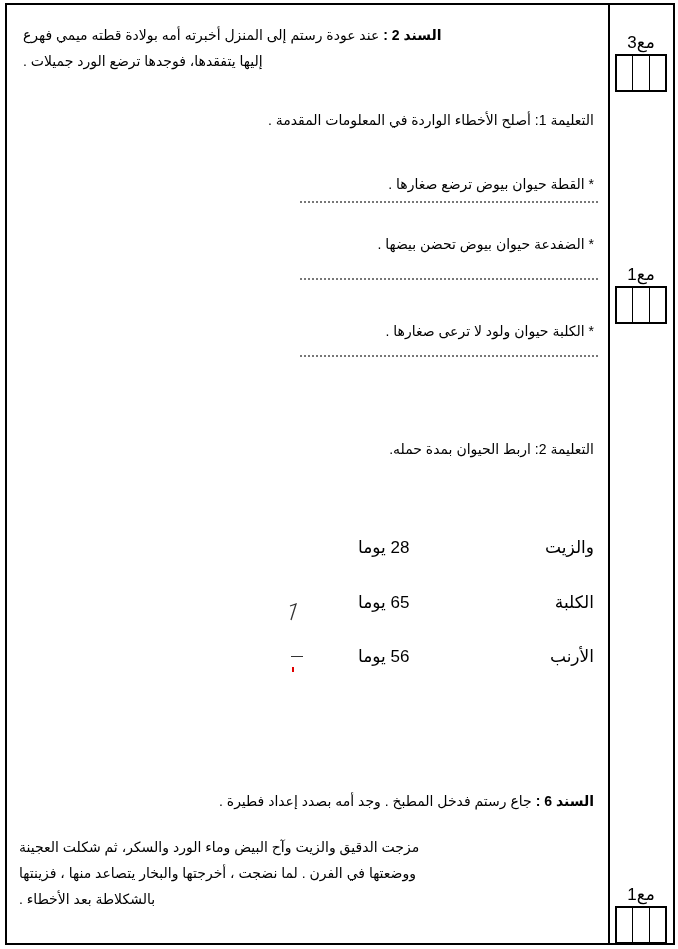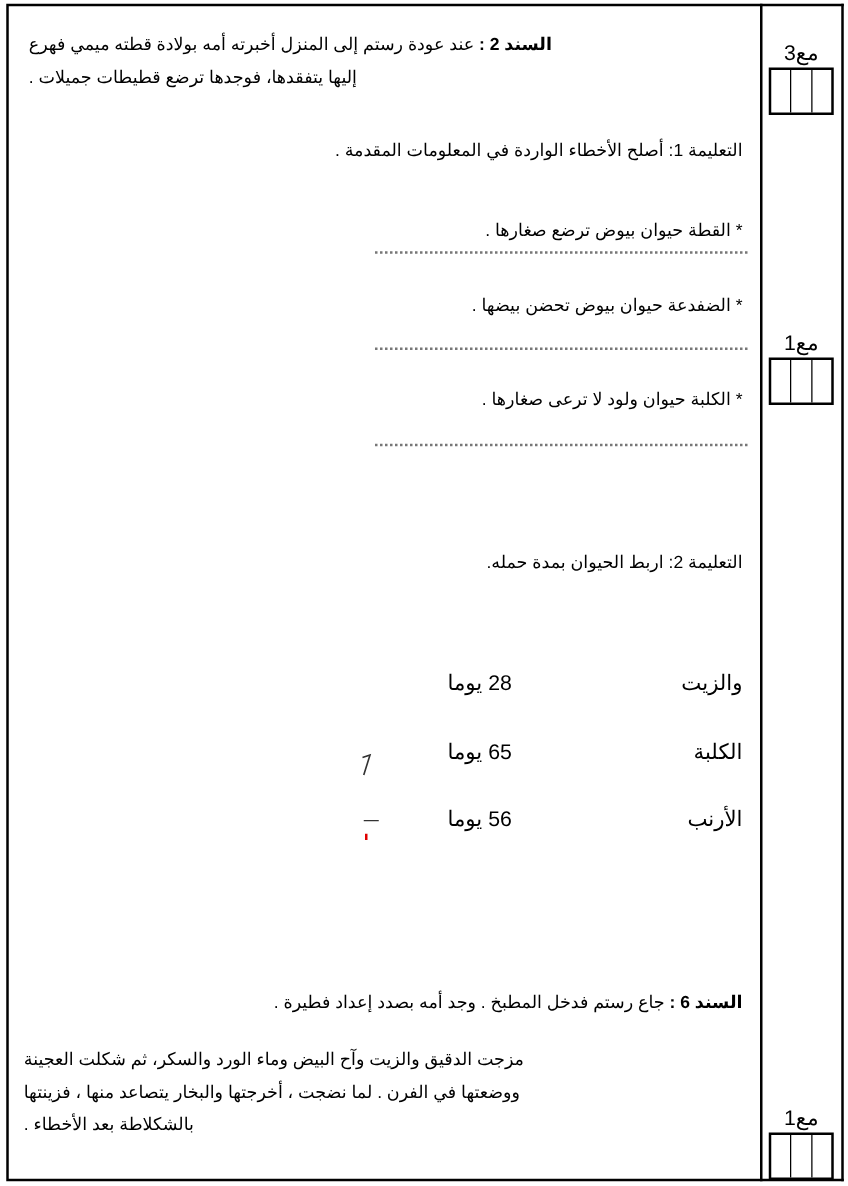--- a/index.html
+++ b/index.html
@@ -23,32 +23,32 @@
 </style>
 </head>
 <body>
 
 <div class="frame"></div>
 <div class="margin-col"></div>
 
 <div class="text" style="top:22px; width:575px;">
   <span class="bold">السند 2 :</span>
   <span>عند عودة رستم إلى المنزل أخبرته أمه بولادة قطته ميمي فهرع</span><br>
-  <span>إليها يتفقدها، فوجدها ترضع قطيطات جميلات .</span>
+  <span>إليها يتفقدها، فوجدها ترضع الورد جميلات .</span>
 </div>
 
 <div class="text" style="top:107px; right:84px;">التعليمة 1: أصلح الأخطاء الواردة في المعلومات المقدمة .</div>
 
 <div class="text" style="top:155px; right:84px;margin-top:16px;">* القطة حيوان بيوض ترضع صغارها .</div>
 <div class="dots" style="top:199px;"></div>
 
 <div class="text" style="top:231px; right:84px;">* الضفدعة حيوان بيوض تحضن بيضها .</div>
 <div class="dots" style="top:276px;"></div>
 
-<div class="text" style="top:306px; right:84px;">* الكلبة حيوان ولود لا ترعى صغارها .</div>
+<div class="text" style="top:318px; right:84px;">* الكلبة حيوان ولود لا ترعى صغارها .</div>
 <div class="dots" style="top:353px;"></div>
 
 <div class="text" style="top:436px; right:84px;">التعليمة 2: اربط الحيوان بمدة حمله.</div>
 
 <div class="match-row" style="top:537px; right:84px;">والزيت</div>
 <div class="match-row" style="top:537px; left:358px;">28 يوما</div>
 
 <div class="match-row" style="top:592px; right:84px;">الكلبة</div>
 <div class="match-row" style="top:592px; left:358px;">65 يوما</div>
 

